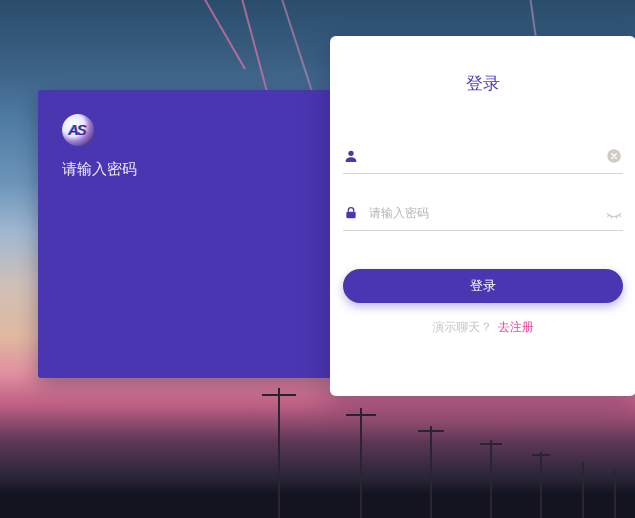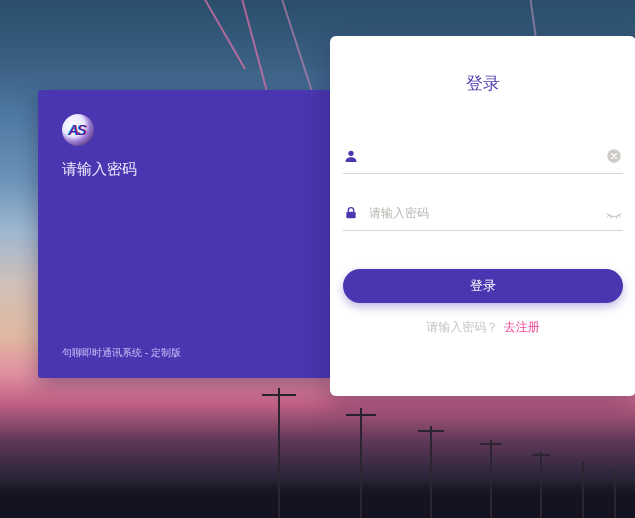--- a/index.html
+++ b/index.html
@@ -119,21 +119,20 @@
 <div class="pole p5"></div>
 <div class="cross c5"></div>
 <div class="pole p6"></div>
 <div class="pole p7"></div>
 
 <div class="left-panel">
   <div class="logo">
     <span class="logo-text">AS</span>
   </div>
   <div class="brand-title">请输入密码</div>
-  <div class="brand-footer">句聊即时通讯系统 - 定制版</div>
 </div>
 
 <div class="login-card">
   <div class="login-title">登录</div>
 
   <div class="field">
     <span class="left-icon">
       <svg viewBox="0 0 24 24" fill="currentColor">
           <circle cx="12" cy="8" r="4"></circle>
           <path d="M4 20c0-4 4-6 8-6s8 2 8 6v1H4z"></path>
@@ -160,16 +159,16 @@
       <svg viewBox="0 0 24 24" fill="none" stroke="currentColor" stroke-width="1.5" stroke-linecap="round">
           <path d="M3 13c3 3 6 4 9 4s6-1 9-4"></path>
           <path d="M5 15l-1.5 2M9 16.5l-.8 2.3M15 16.5l.8 2.3M19 15l1.5 2"></path>
         </svg>
     </span>
   </div>
 
   <button class="login-btn">登录</button>
 
   <div class="register-row">
-    <span>请输入密码？</span>
+    <span>演示聊天？</span>
     <a href="#">去注册</a>
   </div>
 </div>
 
 </body></html>

